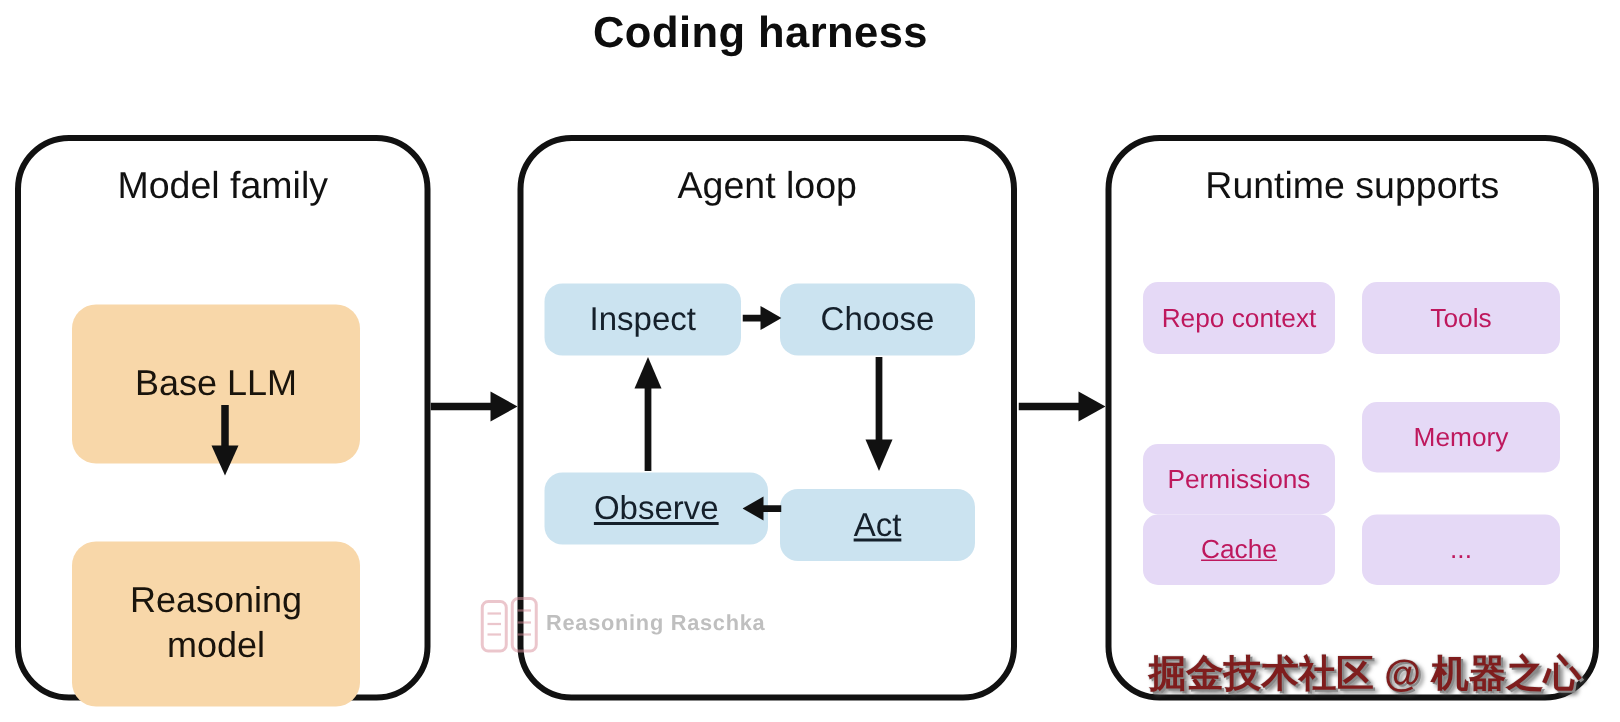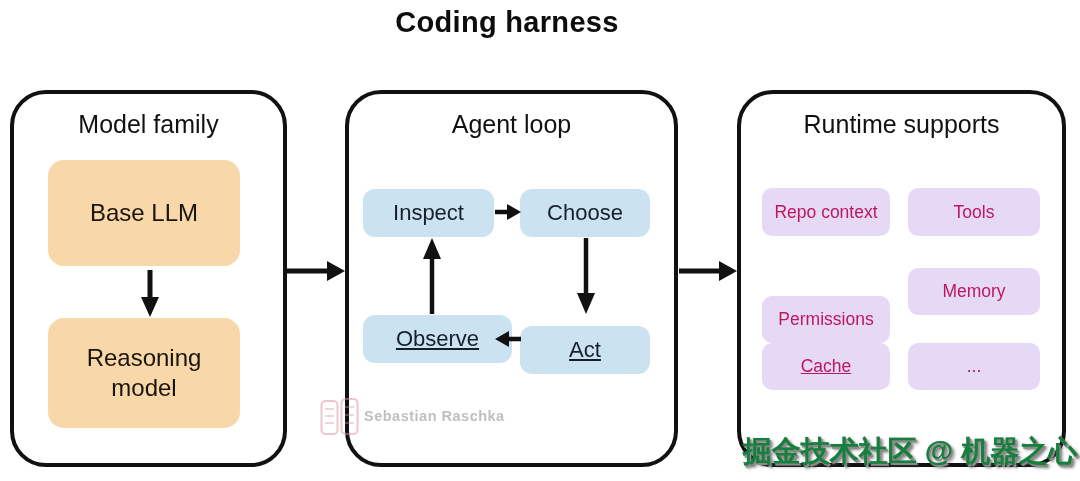--- a/index.html
+++ b/index.html
@@ -25,21 +25,21 @@
   .panel-title {
     position:absolute; top:16px; left:0; width:100%;
     text-align:center; font-size:25px; font-weight:400; color:#111;
   }
   .node {
     position:absolute; display:flex; align-items:center; justify-content:center;
     text-align:center; box-sizing:border-box;
   }
   .model-node {
     background:var(--model-node, #f8d7a9); border-radius:16px;
-    font-size:24px; color:#1a140c;
+    font-size:24px; color:#1a140c;margin-top:43px;
   }
   #base-llm        { left:34px; top:66px;  width:192px; height:106px; }
   #reasoning-model { left:34px; top:224px; width:192px; height:110px; padding:0 21px; line-height:1.25; }
   .agent-node {
     background:var(--agent-node, #cbe3f0); border-radius:12px;
     font-size:22px; color:#15202b;
   }
   #inspect { left:14px;  top:95px;  width:131px; height:48px;text-align:center; }
   #choose  { left:171px; top:95px;  width:130px; height:48px; }
   #observe { left:14px;  top:221px; width:149px; height:48px;text-decoration:underline; }
@@ -63,21 +63,21 @@
   #arrow-act-observe    { left:146px; top:235px; }
   #arrow-observe-inspect{ left:70px;  top:144px; }
   .stamp { position:absolute; left:320px; top:396px; opacity:0.5; }
   .author-watermark {
     position:absolute; left:364px; top:408px;
     font-size:14.5px; font-weight:bold; letter-spacing:0.5px;
     color:var(--author-watermark, #bfbfbf);
   }
   .community-watermark {
     position:absolute; left:740px; top:432px; width:340px;
-    text-align:center; font-size:29px; font-weight:bold; color:#15803d;
+    text-align:center; font-size:25px; font-weight:bold; color:#7f1d1d;
     text-shadow: 1.5px 1.5px 0 #8a8a8a, 3px 3px 3px rgba(70,70,70,0.75), 0 0 1px rgba(110,110,110,0.6);
     white-space:nowrap;
   }
 </style>
 </head>
 <body>
 
 <div class="page-title">Coding harness</div>
 
 <div class="panel" id="panel-model">
@@ -137,14 +137,14 @@
 <svg class="stamp" width="40" height="42" viewBox="0 0 40 42">
   <rect x="1.5" y="5" width="16" height="33" rx="4" fill="none" stroke="#d98f9b" stroke-width="2"></rect>
   <rect x="21.5" y="3" width="16" height="35" rx="4" fill="none" stroke="#d98f9b" stroke-width="2"></rect>
   <line x1="5" y1="13" x2="14" y2="13" stroke="#d98f9b" stroke-width="1.5"></line>
   <line x1="5" y1="20" x2="14" y2="20" stroke="#d98f9b" stroke-width="1.5"></line>
   <line x1="5" y1="27" x2="14" y2="27" stroke="#d98f9b" stroke-width="1.5"></line>
   <line x1="25" y1="11" x2="34" y2="11" stroke="#d98f9b" stroke-width="1.5"></line>
   <line x1="25" y1="19" x2="34" y2="19" stroke="#d98f9b" stroke-width="1.5"></line>
   <line x1="25" y1="27" x2="34" y2="27" stroke="#d98f9b" stroke-width="1.5"></line>
 </svg>
-<div class="author-watermark">Sebastian Raschka</div>
+<div class="author-watermark">Reasoning Raschka</div>
 <div class="community-watermark">掘金技术社区 @ 机器之心</div>
 
 </body></html>

